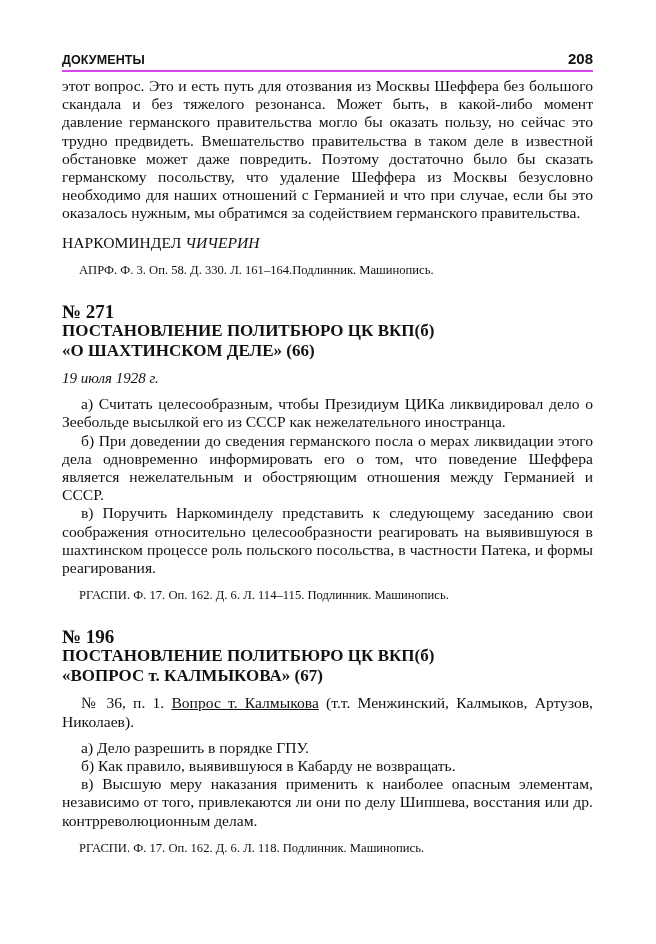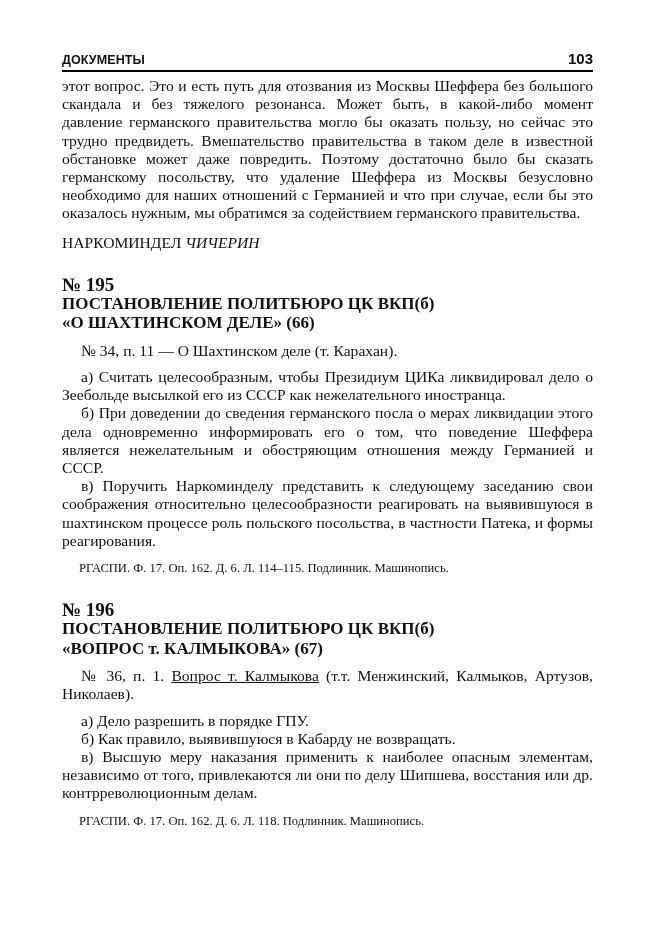--- a/index.html
+++ b/index.html
@@ -1,18 +1,18 @@
 <!DOCTYPE html>
 <html><head>
 <meta charset="utf-8">
 <style>
   html, body { margin: 0; padding: 0; background: #ffffff; }
   body { width: 656px; height: 944px; position: relative; overflow: hidden; color: #111; }
   .page { position: absolute; left: 62px; top: 48px; width: 531px; font-family: "Liberation Serif", serif; }
-  .running-head { position: relative; height: 22px; border-bottom: 2px solid #000000; }
+  .running-head { position: relative; height: 22px; border-bottom: 2px solid #d946ef; }
   .rh-title { position: absolute; left: 0; top: 5px; font-family: "Liberation Sans", sans-serif; font-size: 12.5px; font-weight: bold; letter-spacing: 0.1px; }
   .rh-num { position: absolute; right: 0; top: 2px; font-family: "Liberation Sans", sans-serif; font-size: 15px; font-weight: bold; }
   .body { font-size: 15.6px; line-height: 18.2px; text-align: justify; }
   .body p { margin: 0; }
   .first { margin-top: 5px !important; }
   .indent { text-indent: 19px; }
   .signature { margin-top: 11px !important; font-size: 15.6px; }
   .signature i { font-style: italic; }
   .source { font-size: 12.6px; margin: 9px 0 0 17px !important; text-align: left; }
   .doc-num { font-size: 19px; font-weight: bold; line-height: 19px; margin-top: 23px !important; }
@@ -22,33 +22,34 @@
   .items { margin-top: 8px !important; }
   .u { text-decoration: underline; font-family: Liberation Serif, serif; }
 </style>
 </head>
 <body>
 
 <div class="page">
 
   <div class="running-head">
     <span class="rh-title">ДОКУМЕНТЫ</span>
-    <span class="rh-num">103</span>
+    <span class="rh-num">208</span>
   </div>
 
   <div class="body">
 
     <p class="first">этот вопрос. Это и есть путь для отозвания из Москвы Шеффера без большого скандала и без тяжелого резонанса. Может быть, в какой-либо момент давление германского правительства могло бы оказать пользу, но сейчас это трудно предвидеть. Вмешательство правительства в таком деле в известной обстановке может даже повредить. Поэтому достаточно было бы сказать германскому посольству, что удаление Шеффера из Москвы безусловно необходимо для наших отношений с Германией и что при случае, если бы это оказалось нужным, мы обратимся за содействием германского правительства.</p>
     <p class="signature"><span>НАРКОМИНДЕЛ</span> <i>ЧИЧЕРИН</i></p>
+    <p class="source">АПРФ. Ф. 3. Оп. 58. Д. 330. Л. 161–164.Подлинник. Машинопись.</p>
 
     <section>
-      <p class="doc-num">№ 195</p>
+      <p class="doc-num">№ 271</p>
       <p class="doc-title">ПОСТАНОВЛЕНИЕ ПОЛИТБЮРО ЦК ВКП(б)</p>
       <p class="doc-title">«О ШАХТИНСКОМ ДЕЛЕ» (66)</p>
-      <p class="doc-ref">№ 34, п. 11 — О Шахтинском деле (т. Карахан).</p>
+      <p class="doc-date">19 июля 1928 г.</p>
       <p class="indent items">а) Считать целесообразным, чтобы Президиум ЦИКа ликвидировал дело о Зеебольде высылкой его из СССР как нежелательного иностранца.</p>
       <p class="indent">б) При доведении до сведения германского посла о мерах ликвидации этого дела одновременно информировать его о том, что поведение Шеффера является нежелательным и обостряющим отношения между Германией и СССР.</p>
       <p class="indent">в) Поручить Наркоминделу представить к следующему заседанию свои соображения относительно целесообразности реагировать на выявившуюся в шахтинском процессе роль польского посольства, в частности Патека, и формы реагирования.</p>
       <p class="source">РГАСПИ. Ф. 17. Оп. 162. Д. 6. Л. 114–115. Подлинник. Машинопись.</p>
     </section>
 
     <section>
       <p class="doc-num">№ 196</p>
       <p class="doc-title">ПОСТАНОВЛЕНИЕ ПОЛИТБЮРО ЦК ВКП(б)</p>
       <p class="doc-title">«ВОПРОС т. КАЛМЫКОВА» (67)</p>

